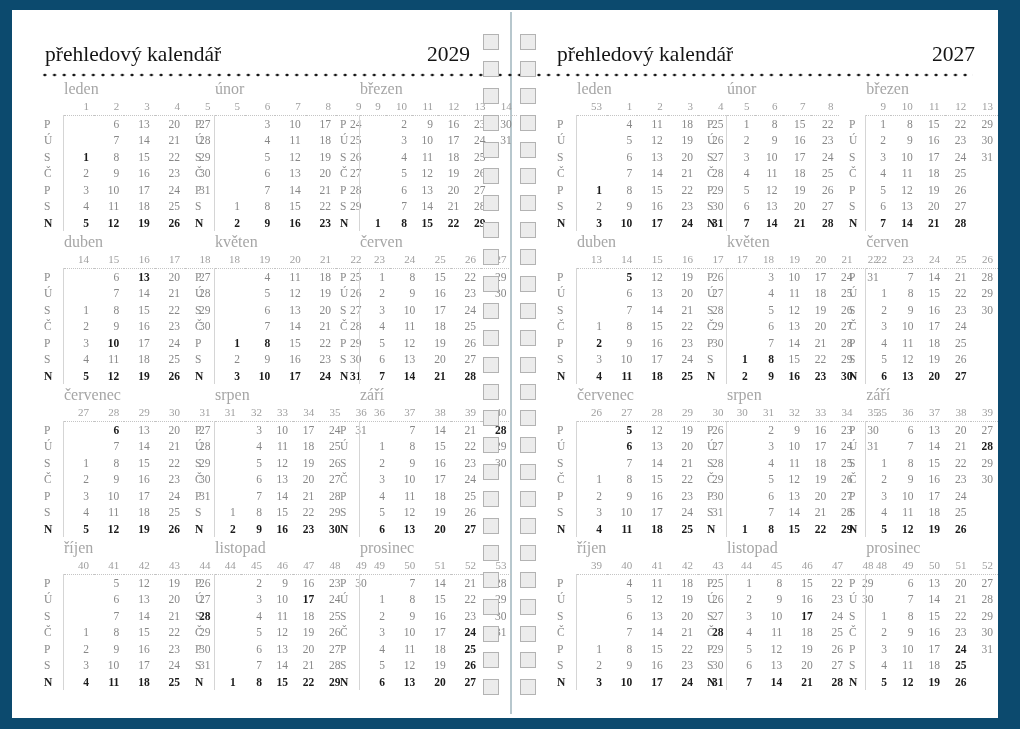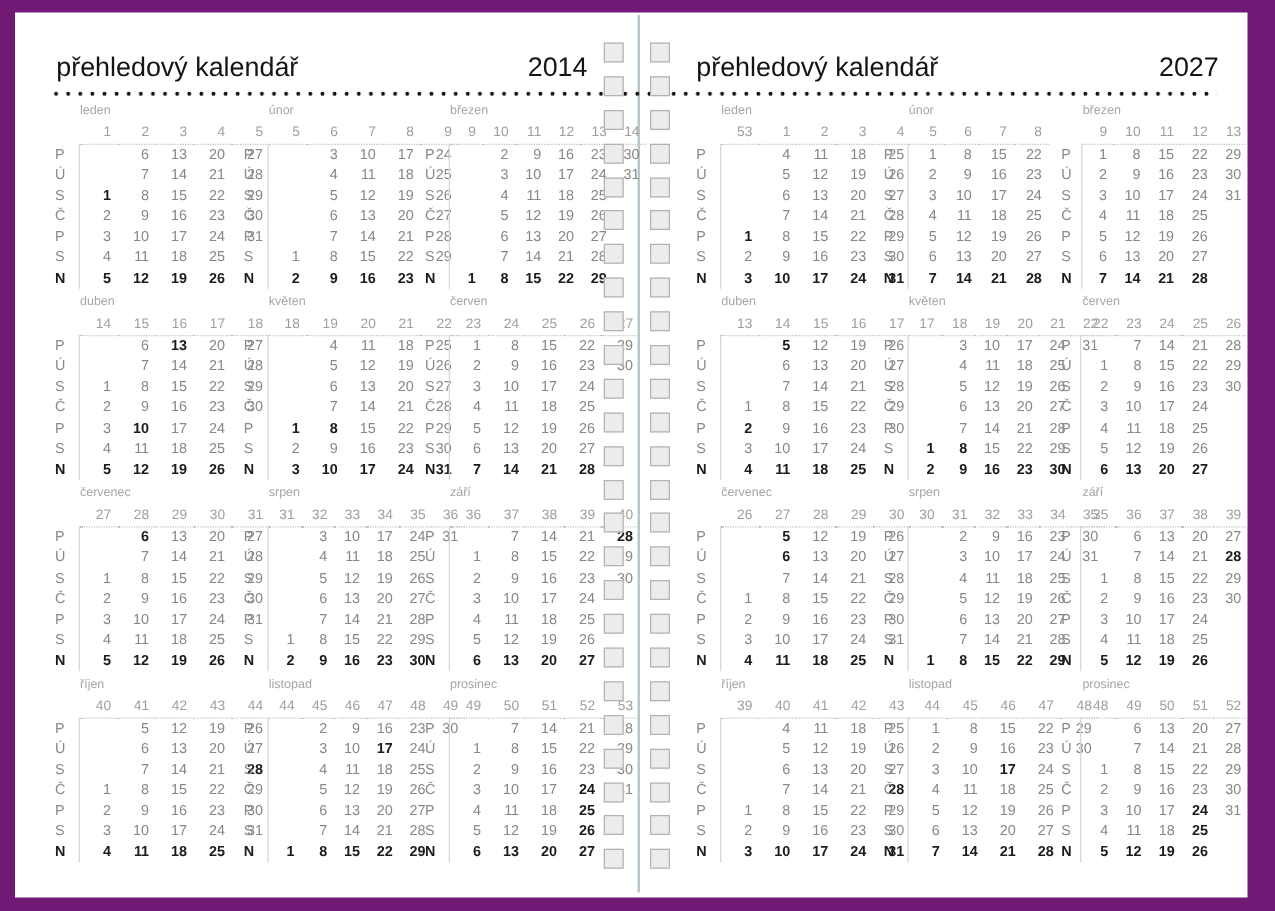--- a/index.html
+++ b/index.html
@@ -1,17 +1,17 @@
 <!DOCTYPE html>
 <html><head>
 <meta charset="utf-8">
 <style>
   html,body{margin:0;padding:0;background:#565656;}
-  #stage{position:relative;width:1020px;height:729px;background:#701a75;overflow:hidden;
-         font-family:Liberation Sans, sans-serif;}
+  #stage{position:relative;width:1020px;height:729px;background:#0c4a6e;overflow:hidden;
+         font-family:Liberation Serif, serif;}
   #sheet{position:absolute;left:12px;top:10px;width:986px;height:708px;background:#ffffff;}
 
   
   .spine{position:absolute;left:498px;top:2px;width:2px;height:702px;background:#b7c7cd;z-index:1;}
   .squares{position:absolute;top:24px;display:flex;flex-direction:column;gap:10.9px;z-index:3;}
   .squares.l{left:471px;}
   .squares.r{left:508px;}
   .sq{width:14px;height:14px;background:#ececec;border:1px solid #b3b3b3;}
 
   
@@ -24,41 +24,41 @@
   .dotline{position:absolute;left:28px;top:62px;width:933px;height:6px;z-index:2;
     background-image:radial-gradient(circle 1.6px at 50% 50%, #141414 92%, transparent 100%);
     background-size:9.7px 6px;background-repeat:repeat-x;}
 
   
   .month{position:absolute;z-index:2;}
   .month table{border-collapse:collapse;table-layout:fixed;}
   .month td{padding:0;font-size:11.5px;line-height:16.45px;height:16.45px;text-align:right;
             color:#878787;white-space:nowrap;padding-right:5px;}
   .month td.corner{width:21px;padding:0;border:none;}
-  .month td.name{text-align:left;font-size:10px;color:#a6a6a6;height:21px;line-height:21px;
+  .month td.name{text-align:left;font-size:16px;color:#a6a6a6;height:21px;line-height:21px;
                  padding:0 0 0 1px;overflow:visible;}
   .month td.wk{font-size:11px;color:#9e9e9e;height:15px;line-height:15px;
                border-bottom:1px dotted #c4c4c4;}
   .month td.dl{text-align:left;padding:0 0 0 2px;color:#8a8a8a;}
   .month td.dl.nb{color:#1c1c1c;font-weight:bold;}
   .month td.first{border-left:1px solid #d5d5d5;}
   .month td.b{color:#1c1c1c;font-weight:bold;}
   .month.c4 td.num{width:23px;}
   .month.c5 td.num{width:25.4px;}
   .month.c6 td.num{width:21.2px;}
 </style>
 </head>
 <body>
 
 <div id="stage">
   <div id="sheet">
 
     <div class="hdr left">
       <span class="title">přehledový kalendář</span>
-      <span class="year">2014</span>
+      <span class="year">2029</span>
     </div>
     <div class="hdr right">
       <span class="title">přehledový kalendář</span>
       <span class="year">2027</span>
     </div>
 
     <div class="dotline"></div>
 
     <div class="spine"></div>
     <div class="squares l" id="squares-left">

